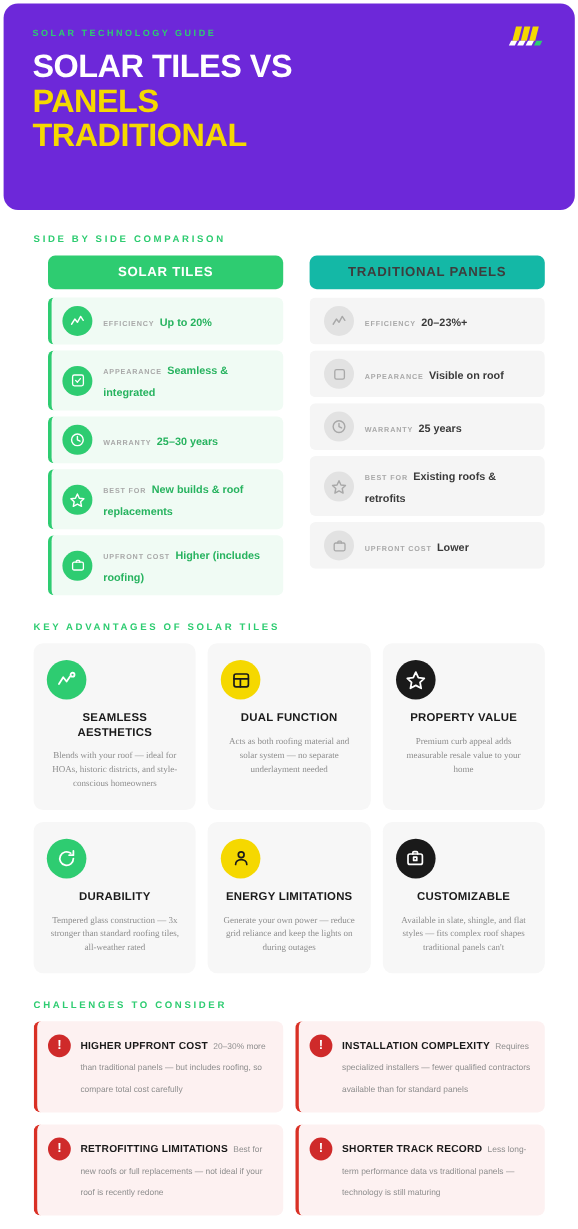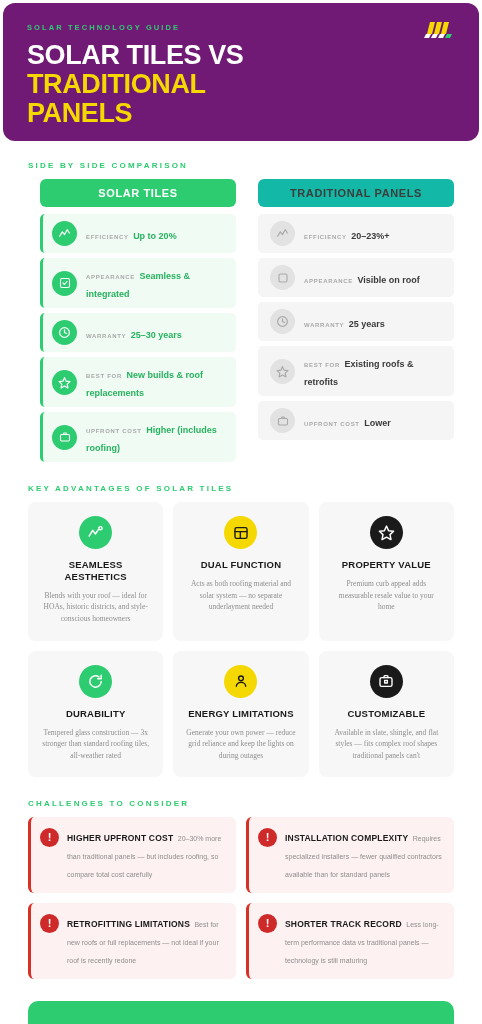--- a/index.html
+++ b/index.html
@@ -13,26 +13,26 @@
   .page {
     width: 482px;
     min-height: 1024px;
     background: #ffffff;
     position: relative;
     overflow: hidden;
   }
 
   
   .header {
-    background: #701a75;
+    background: #6d28d9;
     border-radius: 12px;
     margin: 3px 3px 0 3px;
     padding: 20px 24px 22px 24px;
     position: relative;
-    height: 138px;
+    height: 172px;
   }
   .eyebrow {
     color: #2ecc71;
     font-size: 7.5px;
     font-weight: bold;
     letter-spacing: 2.1px;
     text-transform: uppercase;
     margin-bottom: 9px;
   }
   .title {
@@ -128,21 +128,20 @@
     grid-template-columns: repeat(3, 1fr);
     gap: 10px;
   }
   .adv-card {
     background: #f7f7f7;
     border-radius: 8px;
     padding: 14px 11px 16px 11px;
     text-align: center;
     display: flex;
     flex-direction: column;
-    align-items: center;
   }
   .adv-icon {
     width: 33px; height: 33px;
     border-radius: 50%;
     display: flex; align-items: center; justify-content: center;
     margin-bottom: 10px;
   }
   .adv-icon.green { background: #2ecc71; }
   .adv-icon.yellow { background: #f5d800; }
   .adv-icon.black { background: #1a1a1a; }
@@ -215,22 +214,22 @@
 </style>
 </head>
 <body>
 
 <div class="page">
 
   <div class="header">
     <div class="eyebrow">SOLAR TECHNOLOGY GUIDE</div>
     <div class="title">
       <span class="w">SOLAR TILES VS</span>
+      <span class="y">PANELS</span>
       <span class="y">TRADITIONAL</span>
-      <span class="y">PANELS</span>
     </div>
     <svg class="logo" viewBox="0 0 34 22">
       <polygon points="4,16 9,16 12,4 7,4" fill="#f5d800"></polygon>
       <polygon points="11,16 16,16 19,4 14,4" fill="#f5d800"></polygon>
       <polygon points="18,16 23,16 26,4 21,4" fill="#f5d800"></polygon>
       <polygon points="1,20 6,20 8,16 3,16" fill="#ffffff"></polygon>
       <polygon points="8,20 13,20 15,16 10,16" fill="#ffffff"></polygon>
       <polygon points="15,20 20,20 22,16 17,16" fill="#ffffff"></polygon>
       <polygon points="22,20 27,20 29,16 24,16" fill="#2ecc71"></polygon>
     </svg>

